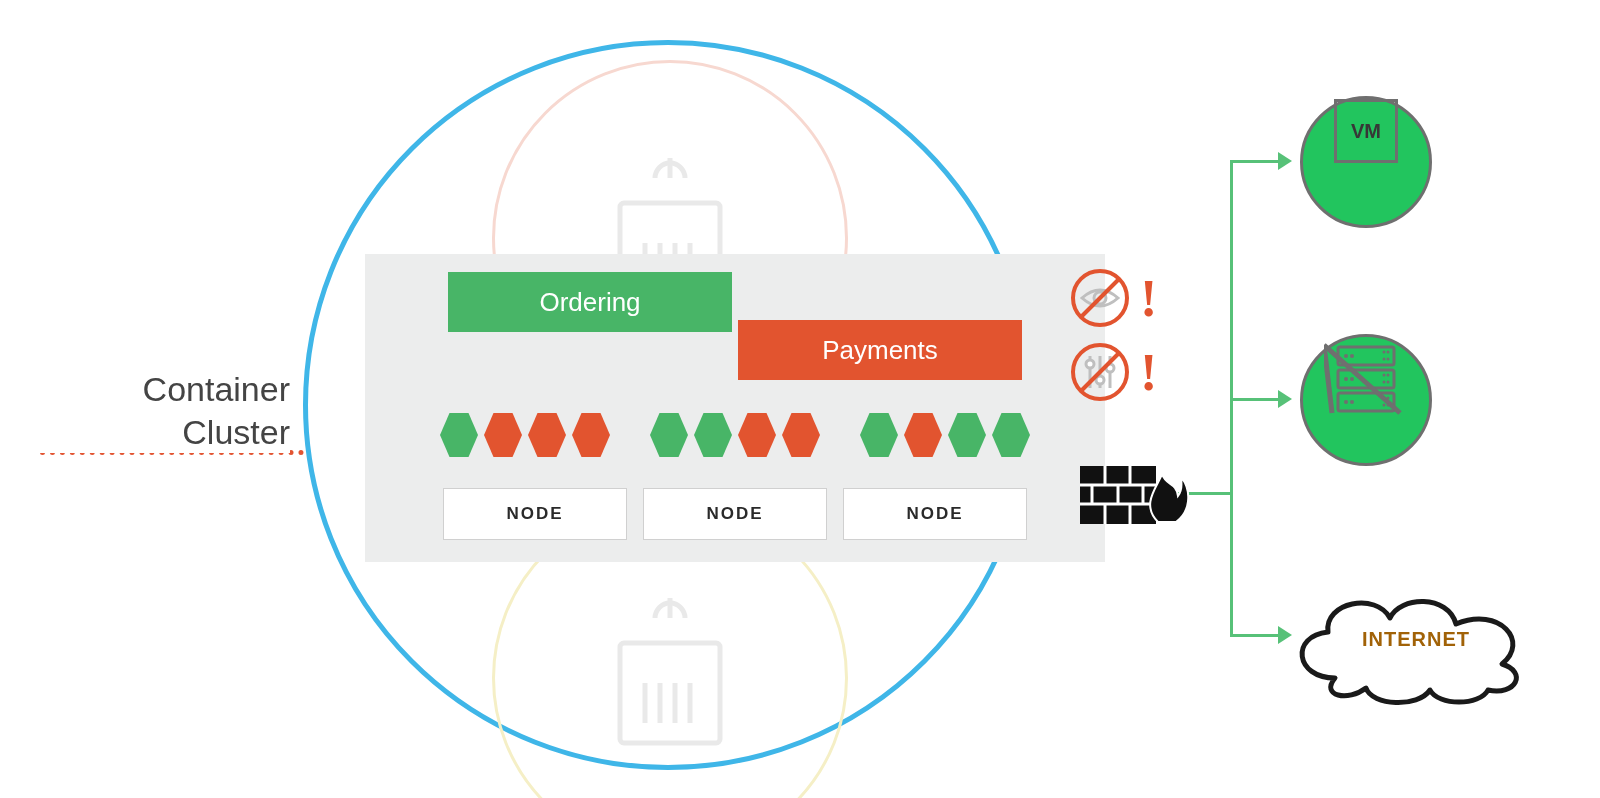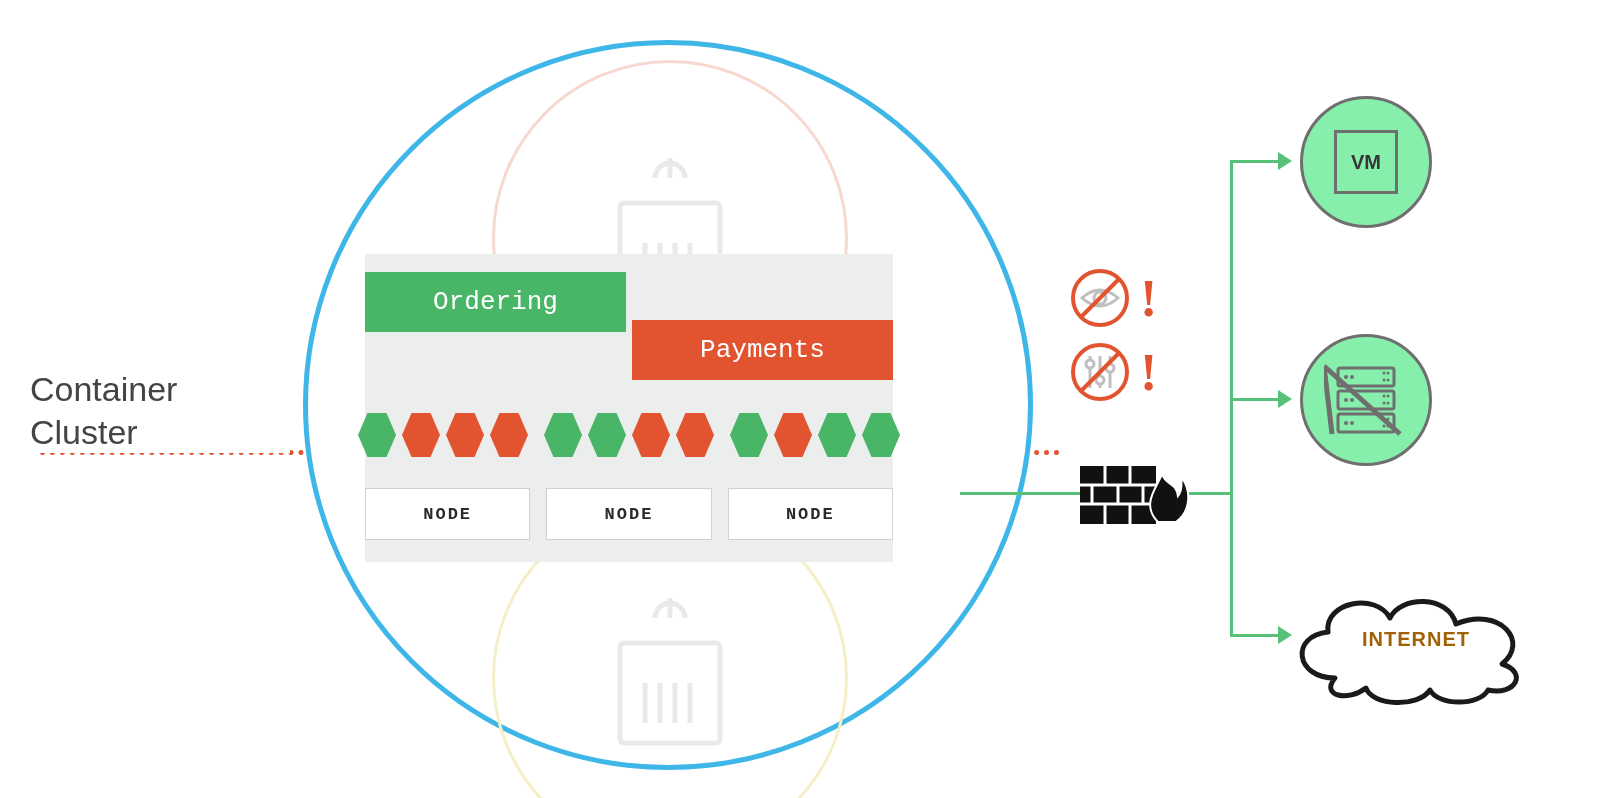--- a/index.html
+++ b/index.html
@@ -26,21 +26,21 @@
     border-top: 5px dotted #e25432;
     z-index: 1;
   }
 
   
   .cluster-label {
     position: absolute;
     left: 30px;
     top: 368px;
     width: 260px;
-    text-align: left;
+    text-align: right;
     font-size: 34px;
     font-weight: 300;
     color: #444;
     line-height: 1.25;
     z-index: 3;
     background: #fff;
   }
 
   
   .cluster-circle {
@@ -67,26 +67,25 @@
   }
   .faint-container.top { top: 60px; border: 3px solid #f7d8d0; }
   .faint-container.bottom { top: 500px; border: 3px solid #f5efc6; }
   .faint-container svg { position:absolute; left:50%; top:50%; transform:translate(-50%,-50%);}
 
   
   .panel {
     position: absolute;
     left: 365px;
     top: 254px;
-    width: 528px;
+    width: 740px;
     height: 290px;
     background: #eceded;
     z-index: 4;
     padding-top: 18px;
-    font-family: Liberation Mono, monospace;
   }
 
   .services-row {
     display: flex;
     justify-content: center;
     gap: 6px;
   }
   .service-box {
     width: 284px;
     height: 60px;
@@ -206,23 +205,22 @@
   
   .target {
     position: absolute;
     z-index: 5;
   }
   .target-circle {
     width: 126px;
     height: 126px;
     border: 3px solid #6f6f6f;
     border-radius: 50%;
-    background: #86efac;
-    display: flex;
-    align-items: center;
+    background: #22c55e;
+    display: flex;
     justify-content: center;
   }
   .t-vm { left: 1300px; top: 96px; }
   .t-srv { left: 1300px; top: 334px; }
   .t-cloud { left: 1280px; top: 578px; }
 
   .vm-box {
     width: 58px;
     height: 58px;
     border: 3px solid #6f6f6f;

